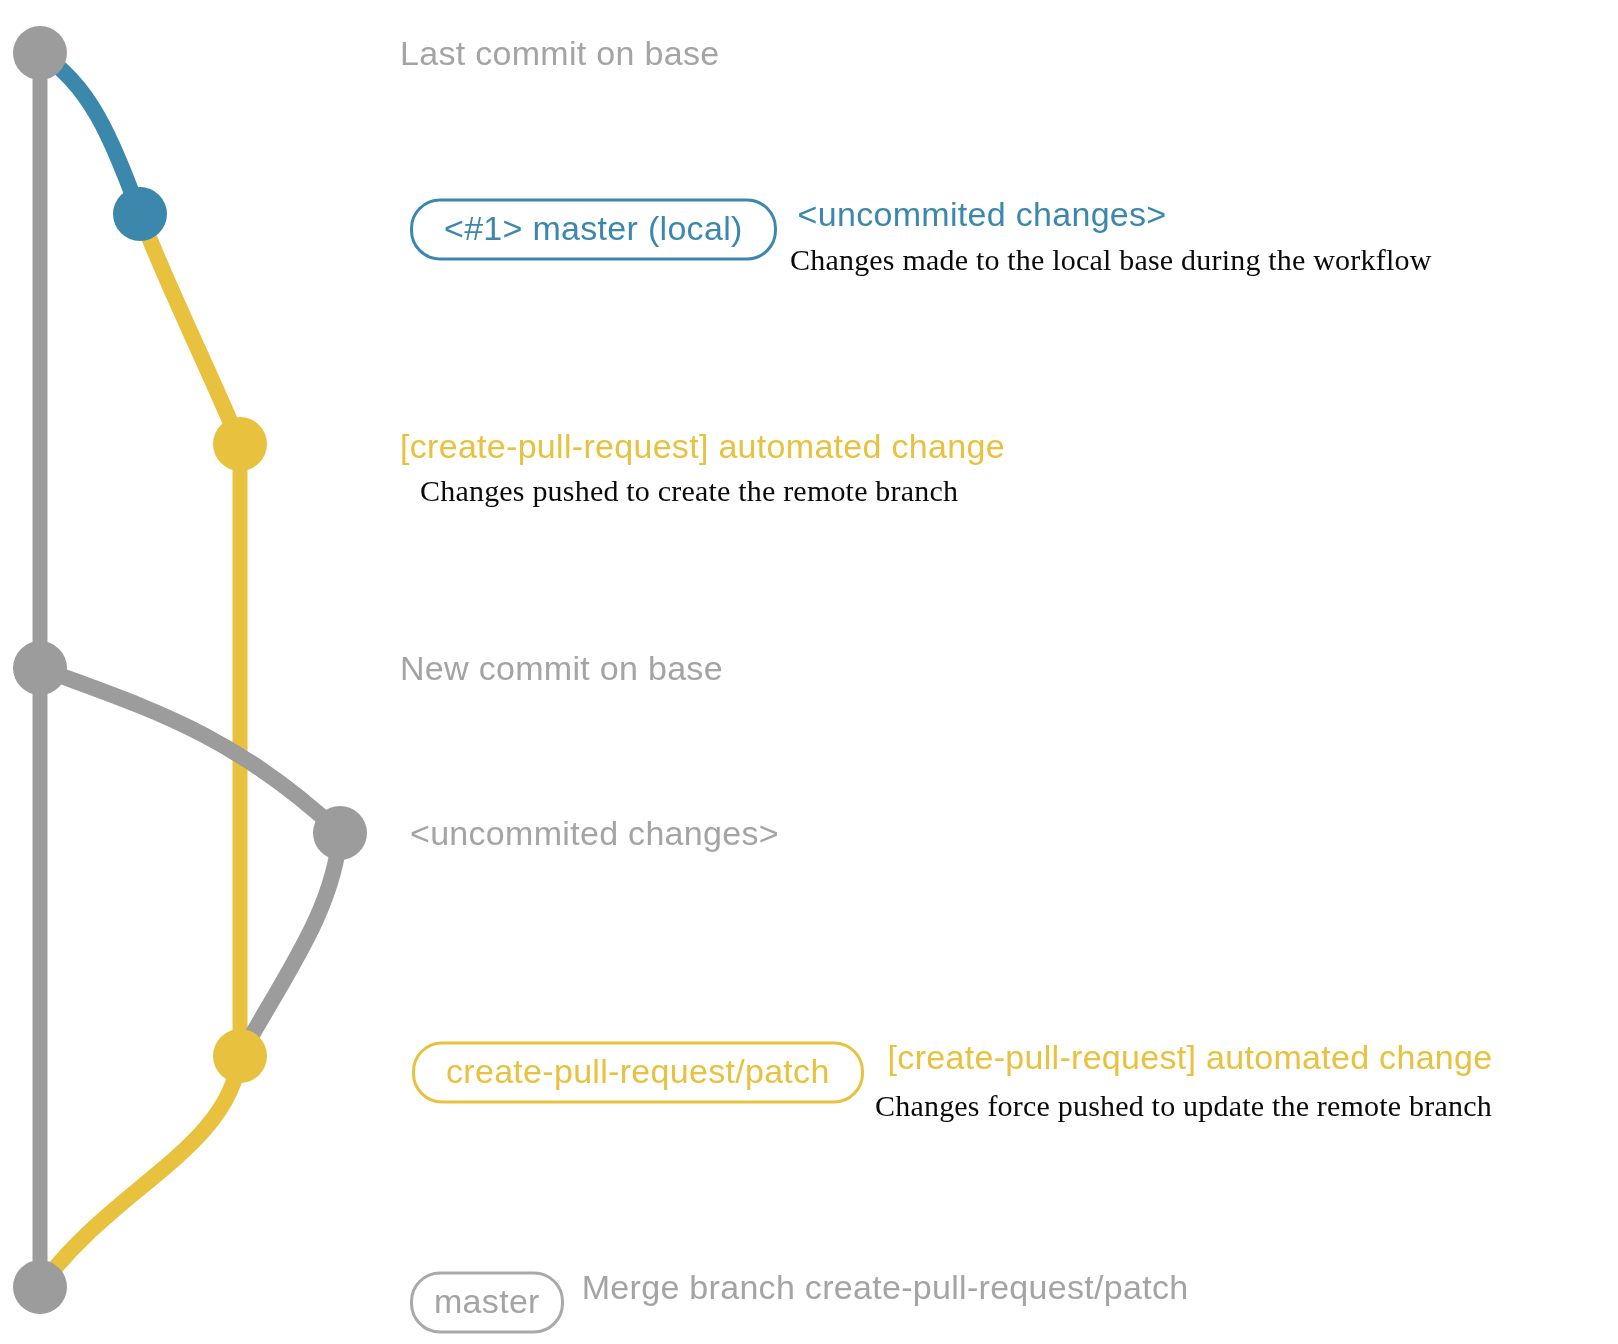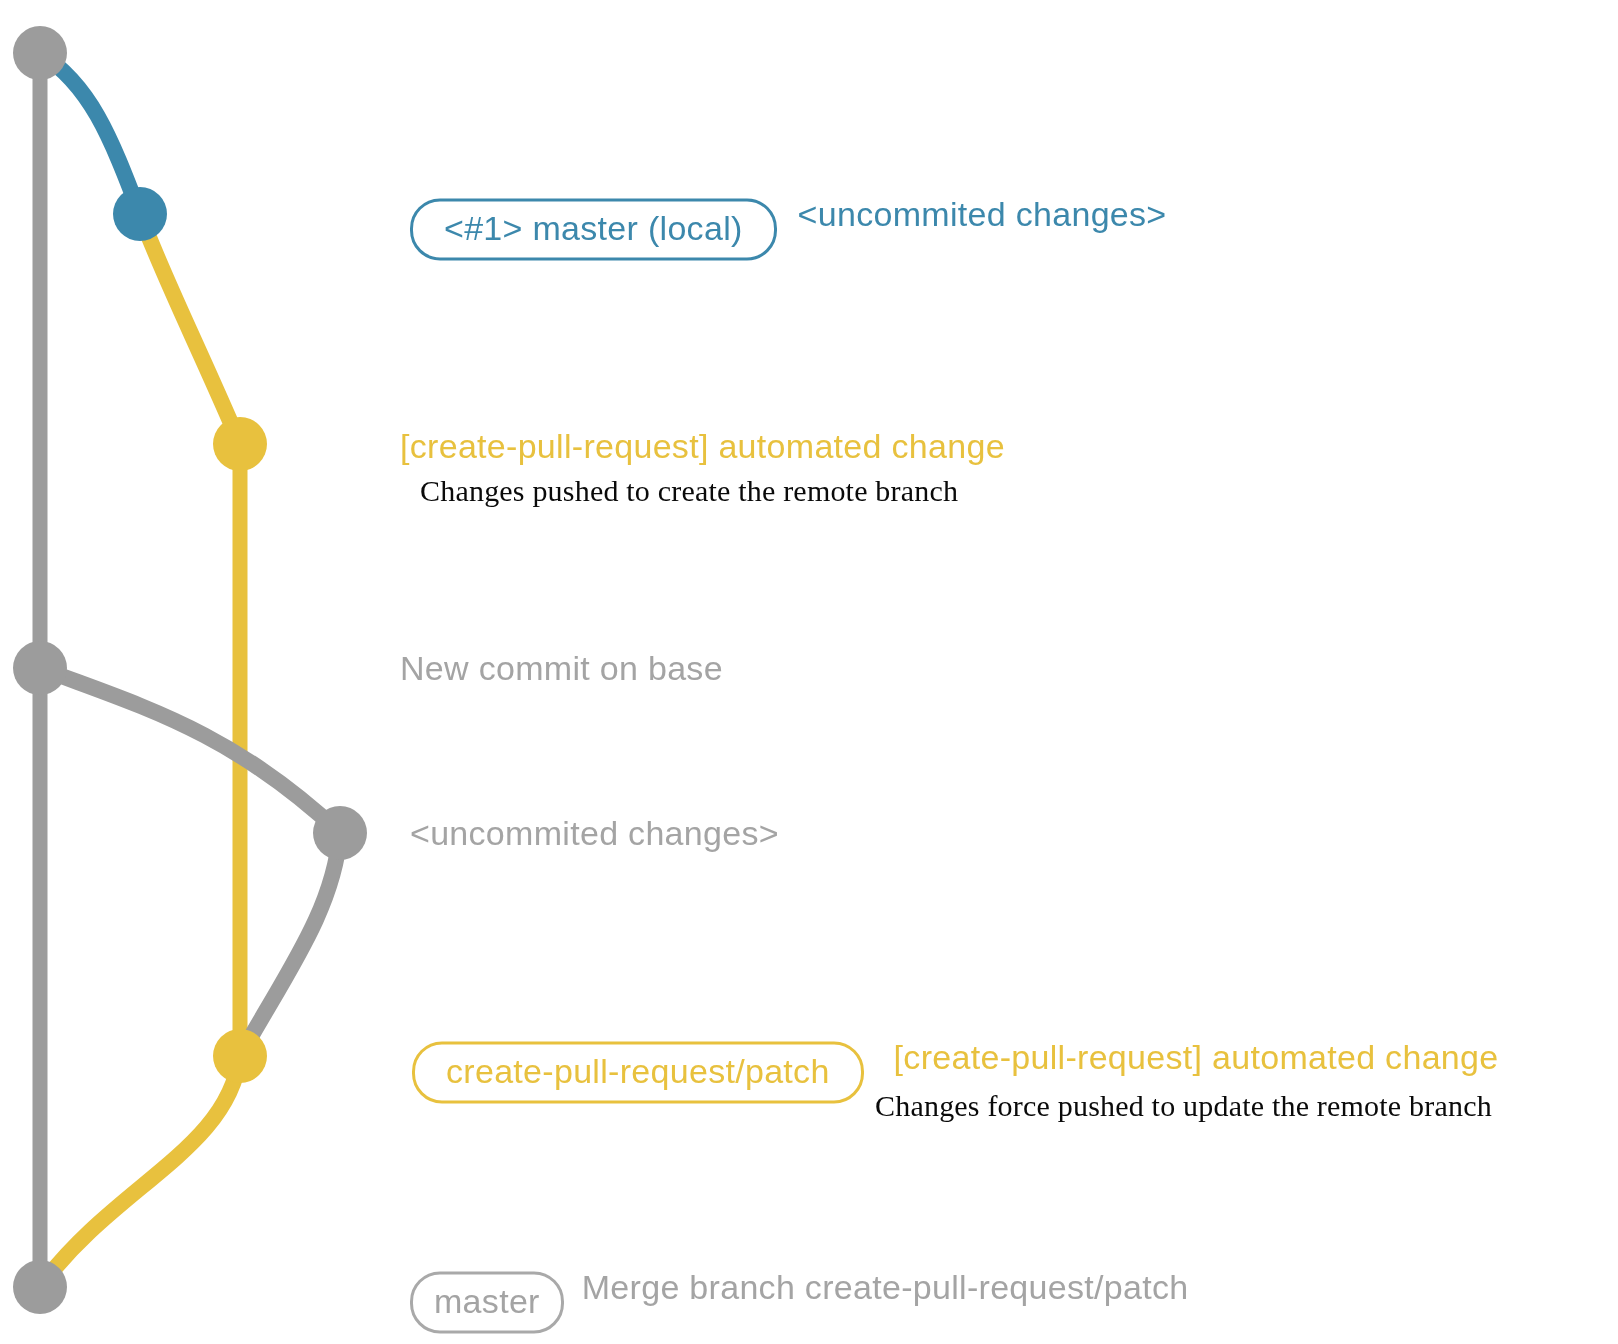--- a/index.html
+++ b/index.html
@@ -70,40 +70,44 @@
 
     <circle class="f-gray" cx="40" cy="53" r="27"></circle>
     <circle class="f-blue" cx="140" cy="214" r="27"></circle>
     <circle class="f-yellow" cx="240" cy="444" r="27"></circle>
     <circle class="f-gray" cx="40" cy="668" r="27"></circle>
     <circle class="f-gray" cx="340" cy="833" r="27"></circle>
     <circle class="f-yellow" cx="240" cy="1056" r="27"></circle>
     <circle class="f-gray" cx="40" cy="1287" r="27"></circle>
   </svg>
 
+  <div class="row" style="left:400px;top:53px">
+    <span class="lbl gray-t">Last commit on base</span>
+  </div>
 
   <div class="row" style="left:410px;top:214px">
     <span class="badge b-blue">&lt;#1&gt; master (local)</span>
     <span class="lbl blue-t">&lt;uncommited changes&gt;</span>
   </div>
+  <div class="desc" style="left:790px;top:260px">Changes made to the local base during the workflow</div>
 
   <div class="row" style="left:400px;top:446px">
     <span class="lbl yellow-t">[create-pull-request] automated change</span>
   </div>
   <div class="desc" style="left:420px;top:491px">Changes pushed to create the remote branch</div>
 
   <div class="row" style="left:400px;top:668px">
     <span class="lbl gray-t">New commit on base</span>
   </div>
 
   <div class="row" style="left:410px;top:833px">
     <span class="lbl gray-t">&lt;uncommited changes&gt;</span>
   </div>
 
-  <div class="row" style="left:412px;top:1057px;gap:30px">
+  <div class="row" style="left:412px;top:1057px;gap:24px">
     <span class="badge b-yellow">create-pull-request/patch</span>
     <span class="lbl yellow-t">[create-pull-request] automated change</span>
   </div>
   <div class="desc" style="left:875px;top:1106px">Changes force pushed to update the remote branch</div>
 
   <div class="row" style="left:410px;top:1287px;gap:18px">
     <span class="badge b-gray" style="padding:7px 21px 9px">master</span>
     <span class="lbl gray-t">Merge branch create-pull-request/patch</span>
   </div>
 

